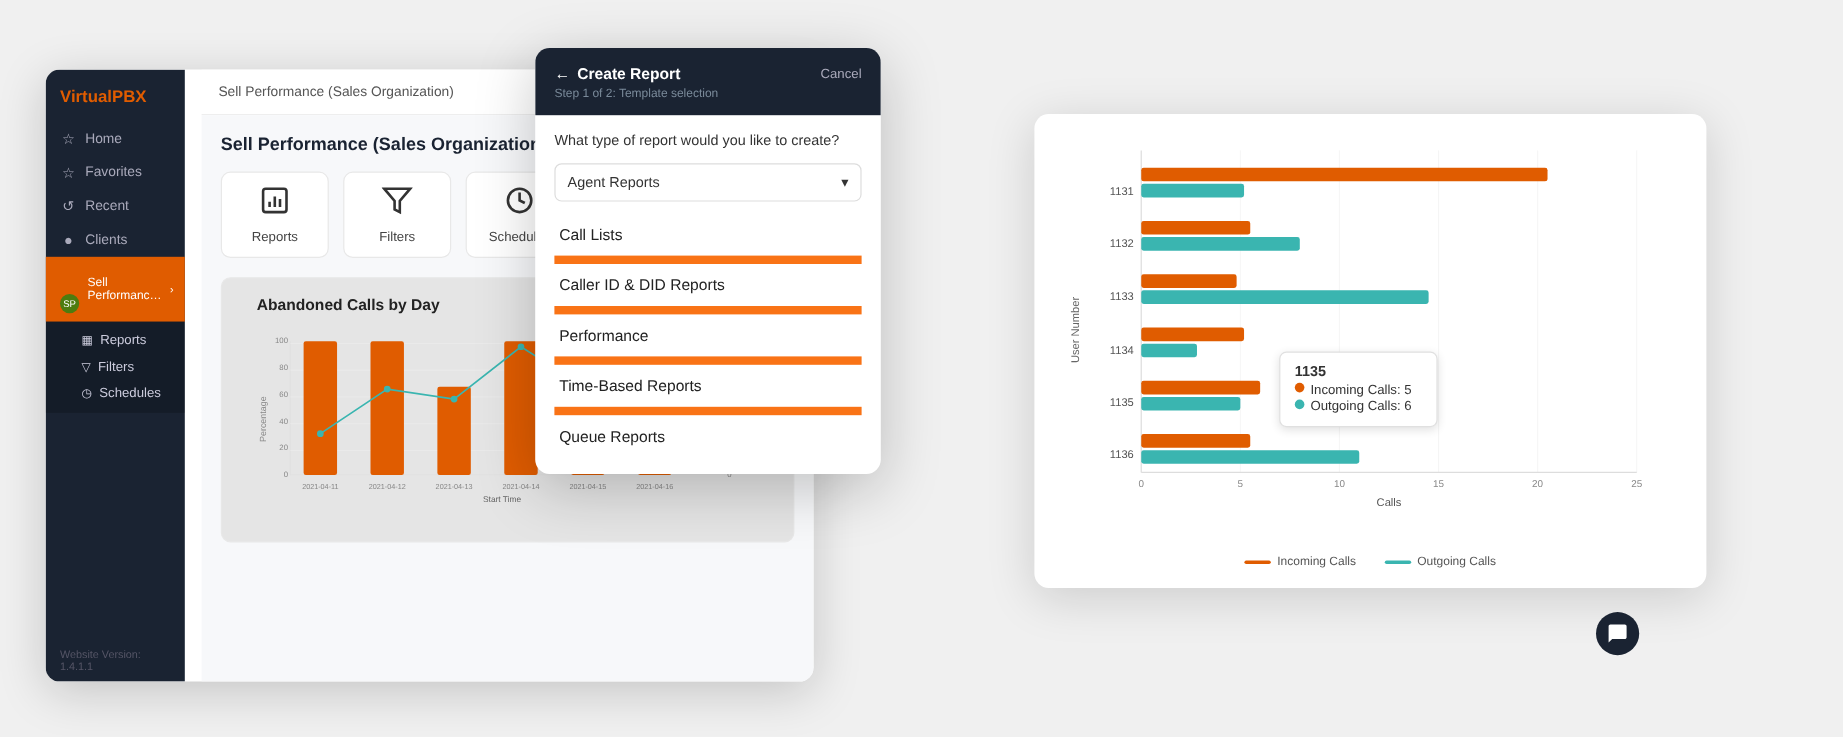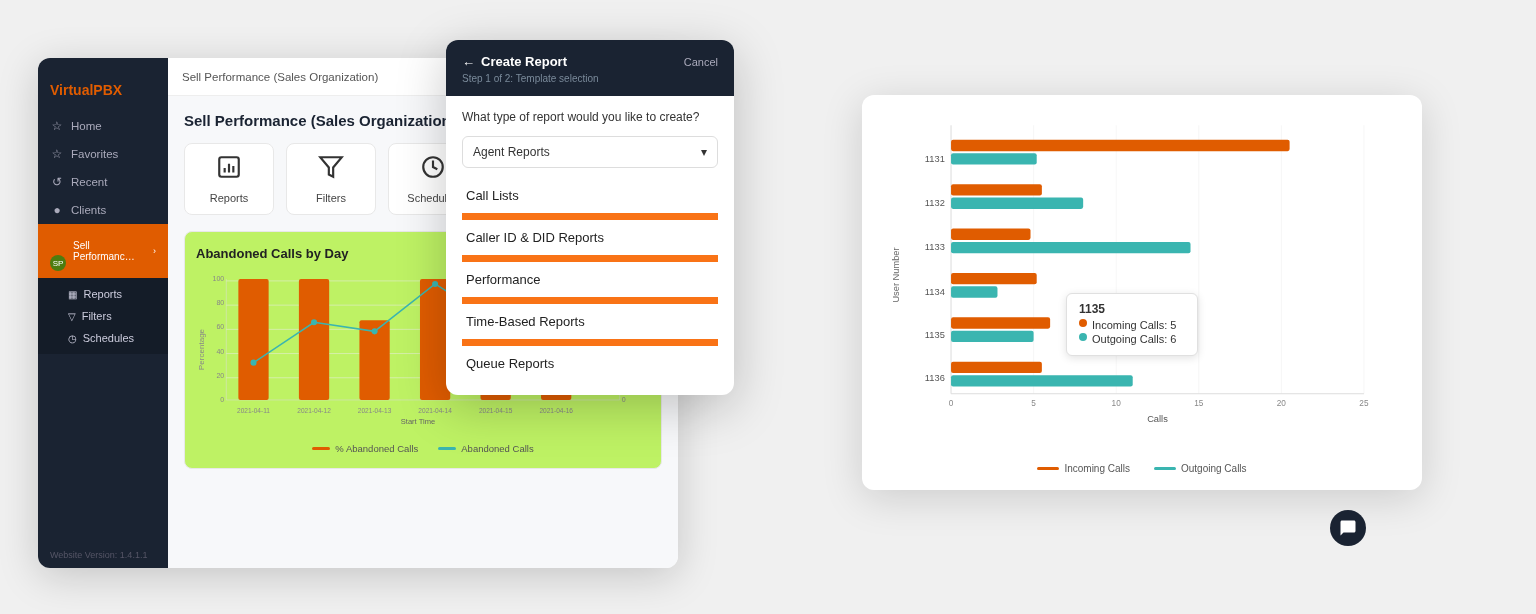--- a/index.html
+++ b/index.html
@@ -21,25 +21,25 @@
       height: 510px;
       background: #fff;
       border-radius: 12px;
       box-shadow: 0 8px 40px rgba(0,0,0,0.18);
       display: flex;
       overflow: hidden;
     }
 
     
     .sidebar {
-      width: 130px;
+      width: 116px;
       background: #1a2332;
       display: flex;
       flex-direction: column;
-      padding-top: 14px;
+      padding-top: 4px;
       flex-shrink: 0;
     }
 
     .sidebar-logo {
       padding: 10px 12px 14px;
       display: flex;
       align-items: center;
     }
 
     .logo-text {
@@ -163,23 +163,23 @@
       align-items: center;
       justify-content: center;
       gap: 6px;
       cursor: pointer;
     }
     .action-card-icon { font-size: 22px; color: #333; }
     .action-card-label { font-size: 11px; color: #444; font-weight: 500; }
 
     
     .chart-area {
-      background: #bef264;
+      background: #e5e5e5;
       border-radius: 8px;
-      padding: 14px 11px;
+      padding: 14px 29px;
       border: 1px solid #e8e8e8;
     }
     .chart-title {
       font-size: 13px;
       font-weight: 600;
       color: #222;
       margin-bottom: 2px;
     }
     .chart-date {
       font-size: 9px;
@@ -493,30 +493,20 @@
           <text x="220" y="154" font-size="7.5" fill="#666" text-anchor="middle">Start Time</text>
 
           <line x1="420" y1="10" x2="420" y2="130" stroke="#ddd" stroke-width="0.5"></line>
           <text x="422" y="132" font-size="7" fill="#888">0</text>
           <text x="422" y="100" font-size="7" fill="#888">2</text>
           <text x="422" y="68" font-size="7" fill="#888">4</text>
           <text x="422" y="36" font-size="7" fill="#888">6</text>
           <text x="430" y="70" font-size="7" fill="#888" transform="rotate(90,432,70)">Calls</text>
         </svg>
       </div>
-      <div class="chart-legend">
-        <div class="legend-item">
-          <div class="legend-dot" style="background:#e05c00;"></div>
-          <span>% Abandoned Calls</span>
-        </div>
-        <div class="legend-item">
-          <div class="legend-dot" style="background:#3ab5b0;"></div>
-          <span>Abandoned Calls</span>
-        </div>
-      </div>
     </div>
   </div>
 </div>
 
 <div class="create-report-modal">
   <div class="modal-header">
     <div class="modal-header-top">
       <div class="modal-back">
         <span>←</span>
         <span>Create Report</span>

